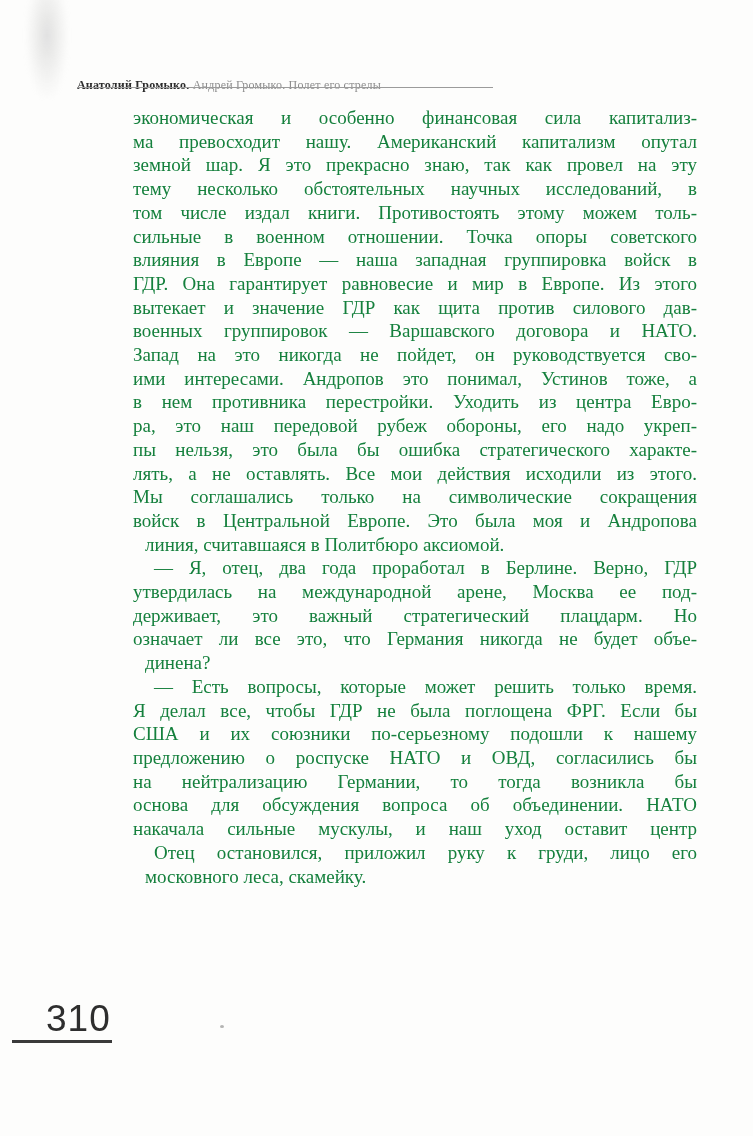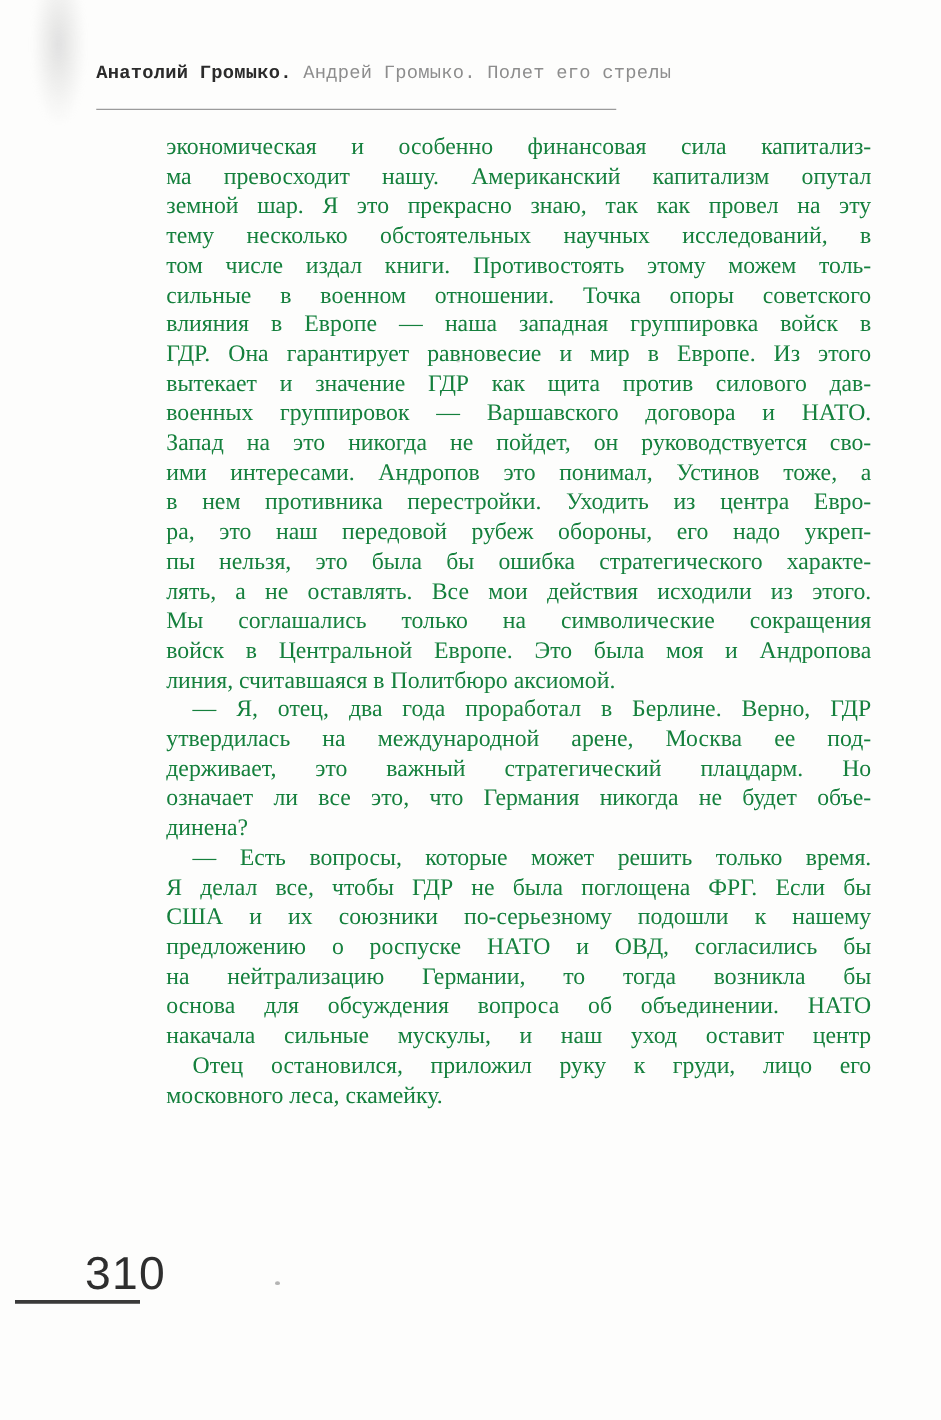--- a/index.html
+++ b/index.html
@@ -6,36 +6,36 @@
   .page{position:relative;width:753px;height:1136px;background:#fdfdfc;overflow:hidden;
         font-family:"Liberation Serif","DejaVu Serif",serif;}
   
   .smudge{position:absolute;left:26px;top:-6px;width:42px;height:104px;
           background:radial-gradient(ellipse at 50% 40%, rgba(160,160,160,.30), rgba(200,200,200,.12) 55%, transparent 75%);
           filter:blur(2px);}
   .speck{position:absolute;width:4px;height:3px;border-radius:50%;background:rgba(90,90,90,.45);}
   .speck.s1{left:220px;top:1025px;}
   .speck.s2{left:365px;top:287px;width:3px;height:3px;background:rgba(120,120,120,.30);}
   
-  .hdr{position:absolute;left:77px;top:50px;width:560px;
-       font-family:Liberation Mono, monospace;font-size:15px;letter-spacing:.2px;
+  .hdr{position:absolute;left:77px;top:78px;width:560px;
+       font-family:Liberation Serif, serif;font-size:12px;letter-spacing:.2px;
        white-space:nowrap;}
   .hdr .b{font-weight:700;color:#2b2b2b;}
   .hdr .g{font-weight:400;color:#8d8d8d;}
   .hdr-rule{position:absolute;left:77px;top:87px;width:416px;height:1px;background:#9b9b9b;}
   
   .bodytxt{position:absolute;left:133px;top:106px;width:564px;
            font-size:19px;line-height:23.7px;color:#15803d;}
   .ln{text-align:justify;text-align-last:justify;}
   .ln.ind{padding-left:21px;}
-  .ln.end{text-align-last:left;}
+  .ln.end{text-align-last:left;margin-left:12px;}
   
   .folio{position:absolute;left:46px;top:998px;
          font-family:"Liberation Sans","DejaVu Sans",sans-serif;
-         font-size:37px;font-weight:400;color:#2e2e2e;letter-spacing:1px;margin-left:22px;}
+         font-size:37px;font-weight:400;color:#2e2e2e;letter-spacing:1px;}
   .folio-rule{position:absolute;left:12px;top:1040px;width:100px;height:3px;background:#3a3a3a;}
 </style>
 </head>
 <body>
 
 <div class="page">
 
   <div class="smudge"></div>
   <div class="speck s1"></div>
   <div class="speck s2"></div>

